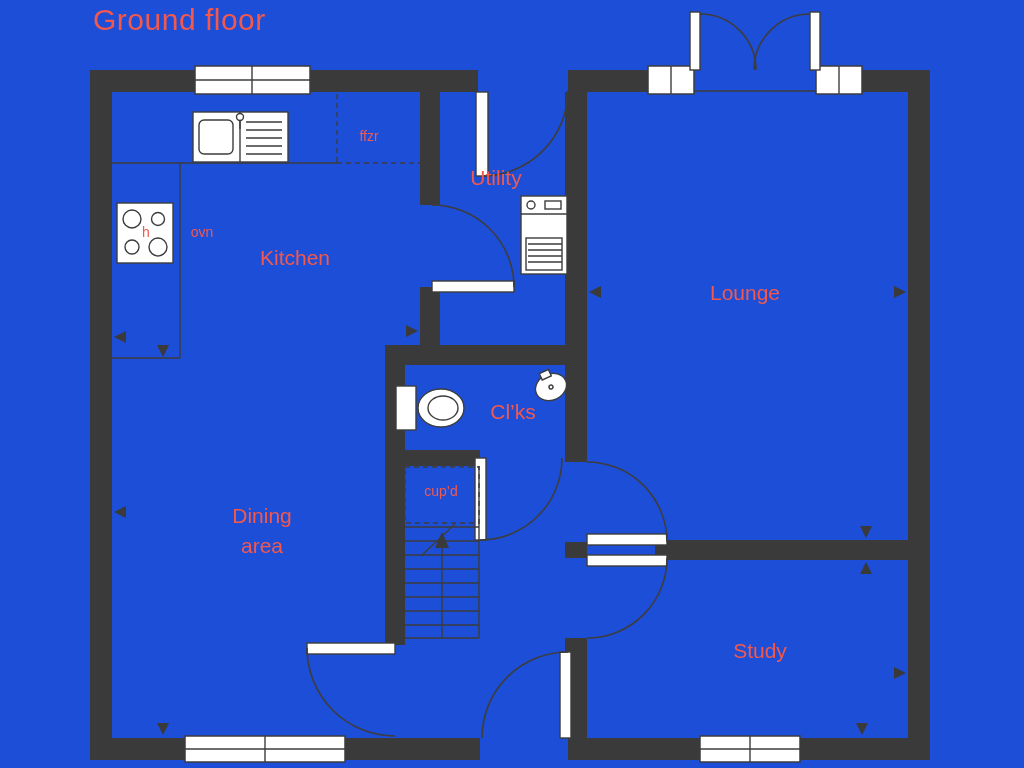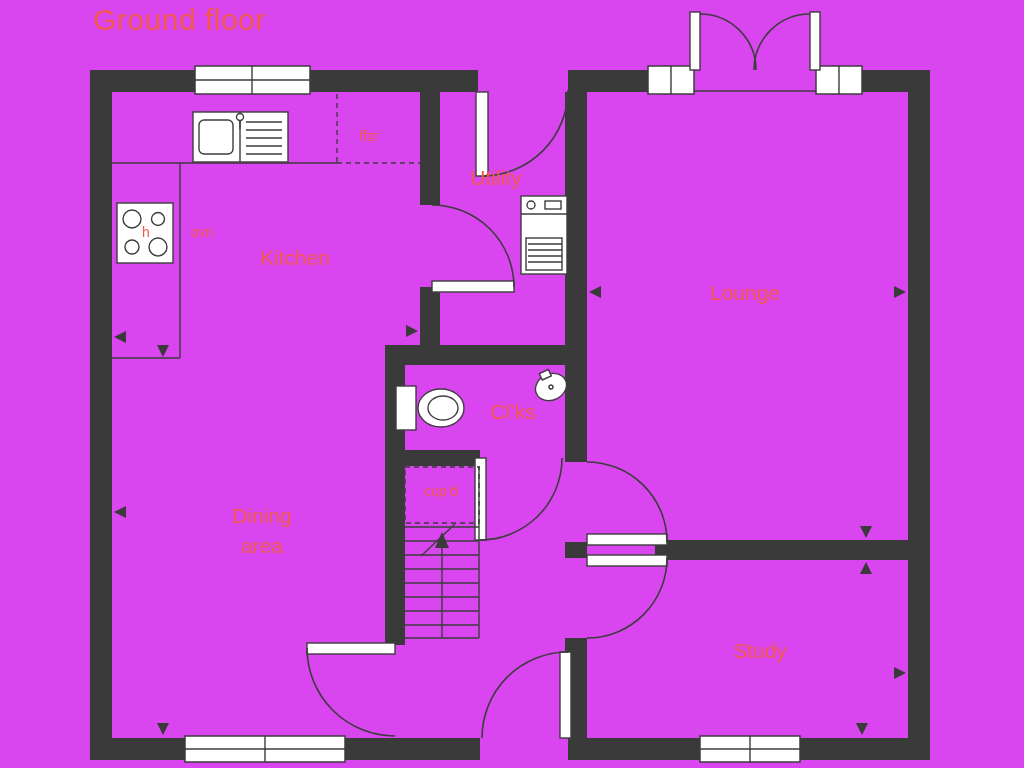--- a/index.html
+++ b/index.html
@@ -1,16 +1,16 @@
 <!DOCTYPE html>
 <html><head>
 <meta charset="utf-8">
 <style>
   html,body{margin:0;padding:0;background:#ffffff;}
-  .canvas{position:relative;width:1024px;height:768px;background:#d946ef;overflow:hidden;
+  .canvas{position:relative;width:1024px;height:768px;background:#1d4ed8;overflow:hidden;
           font-family:"Liberation Sans",sans-serif;}
   svg{position:absolute;left:0;top:0;}
   .wall{fill:#3a3a3a;stroke:none;}
   .thin{stroke:#3d3d3d;stroke-width:1.4;fill:none;}
   .thin-dash{stroke:#3d3d3d;stroke-width:1.4;fill:none;stroke-dasharray:5 4;}
   .arc{stroke:#3d3d3d;stroke-width:1.6;fill:none;}
   .leaf{fill:#ffffff;stroke:#3d3d3d;stroke-width:1.4;}
   .winbox{fill:#ffffff;stroke:#3d3d3d;stroke-width:1.5;}
   .fix{fill:#ffffff;stroke:#3d3d3d;stroke-width:1.4;}
   .arrow{fill:#3a3a3a;stroke:none;}

